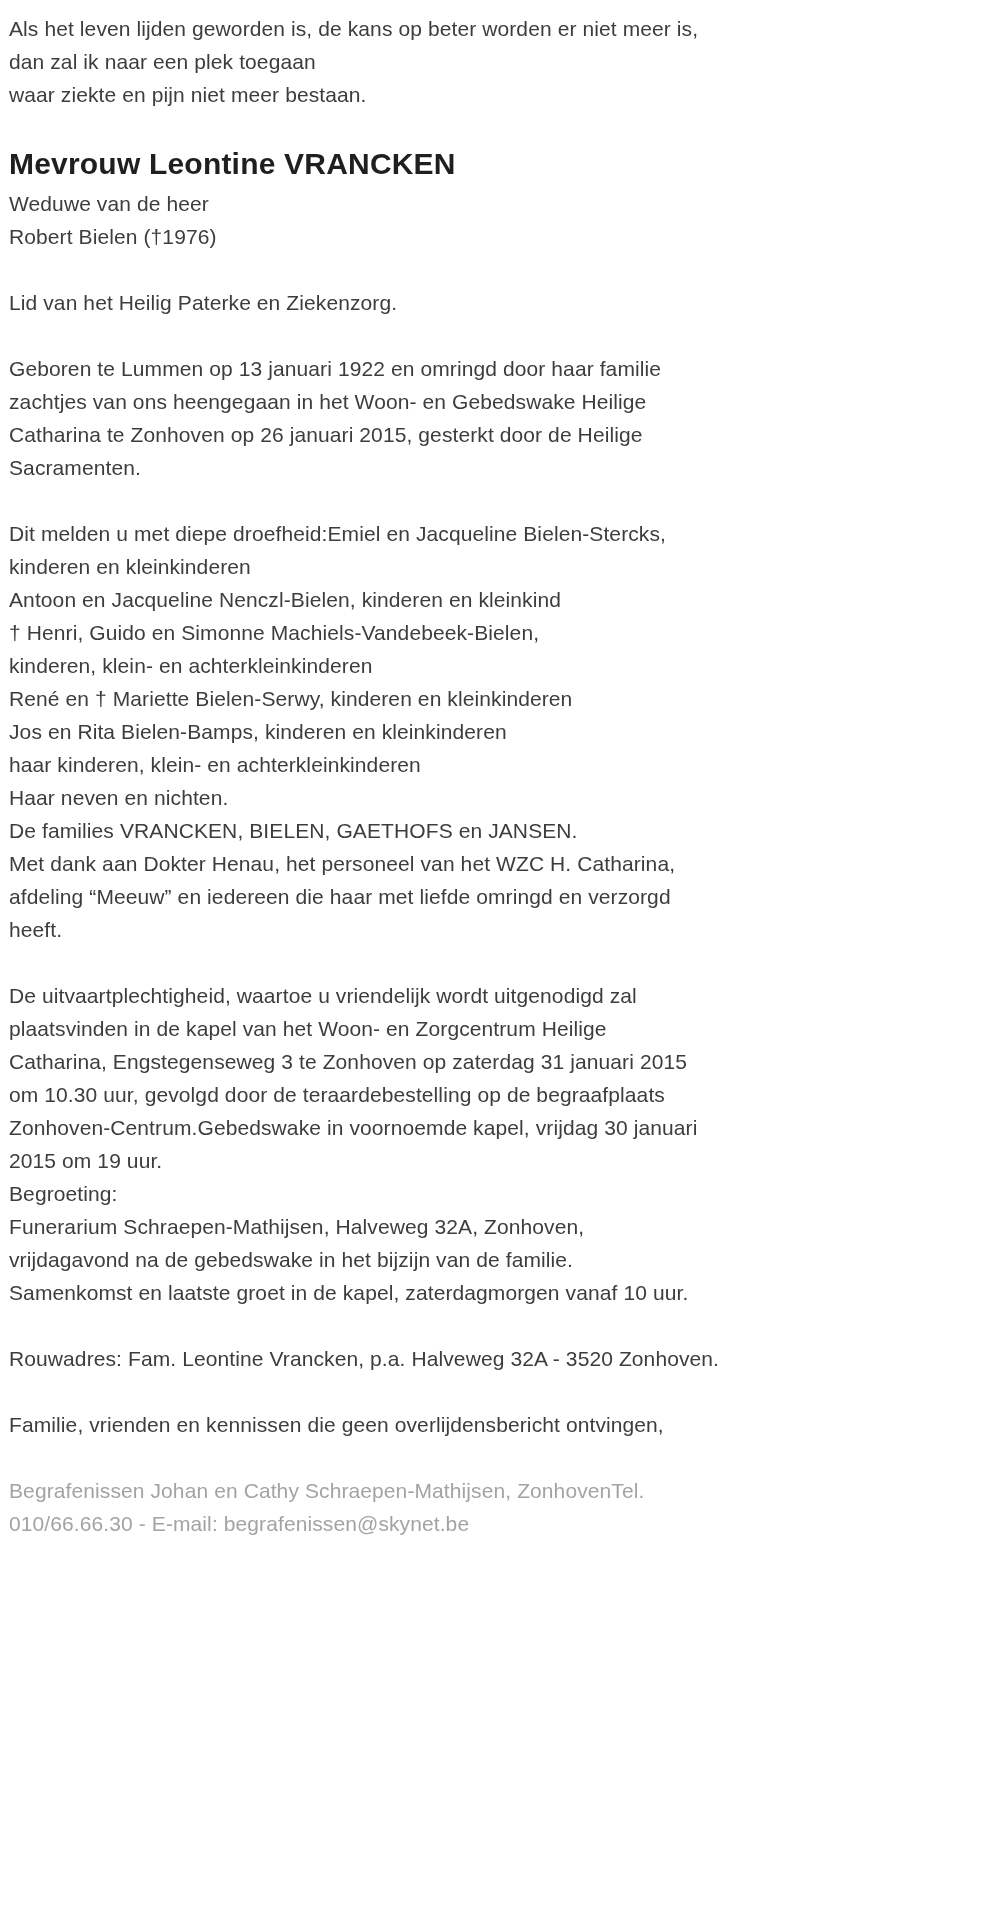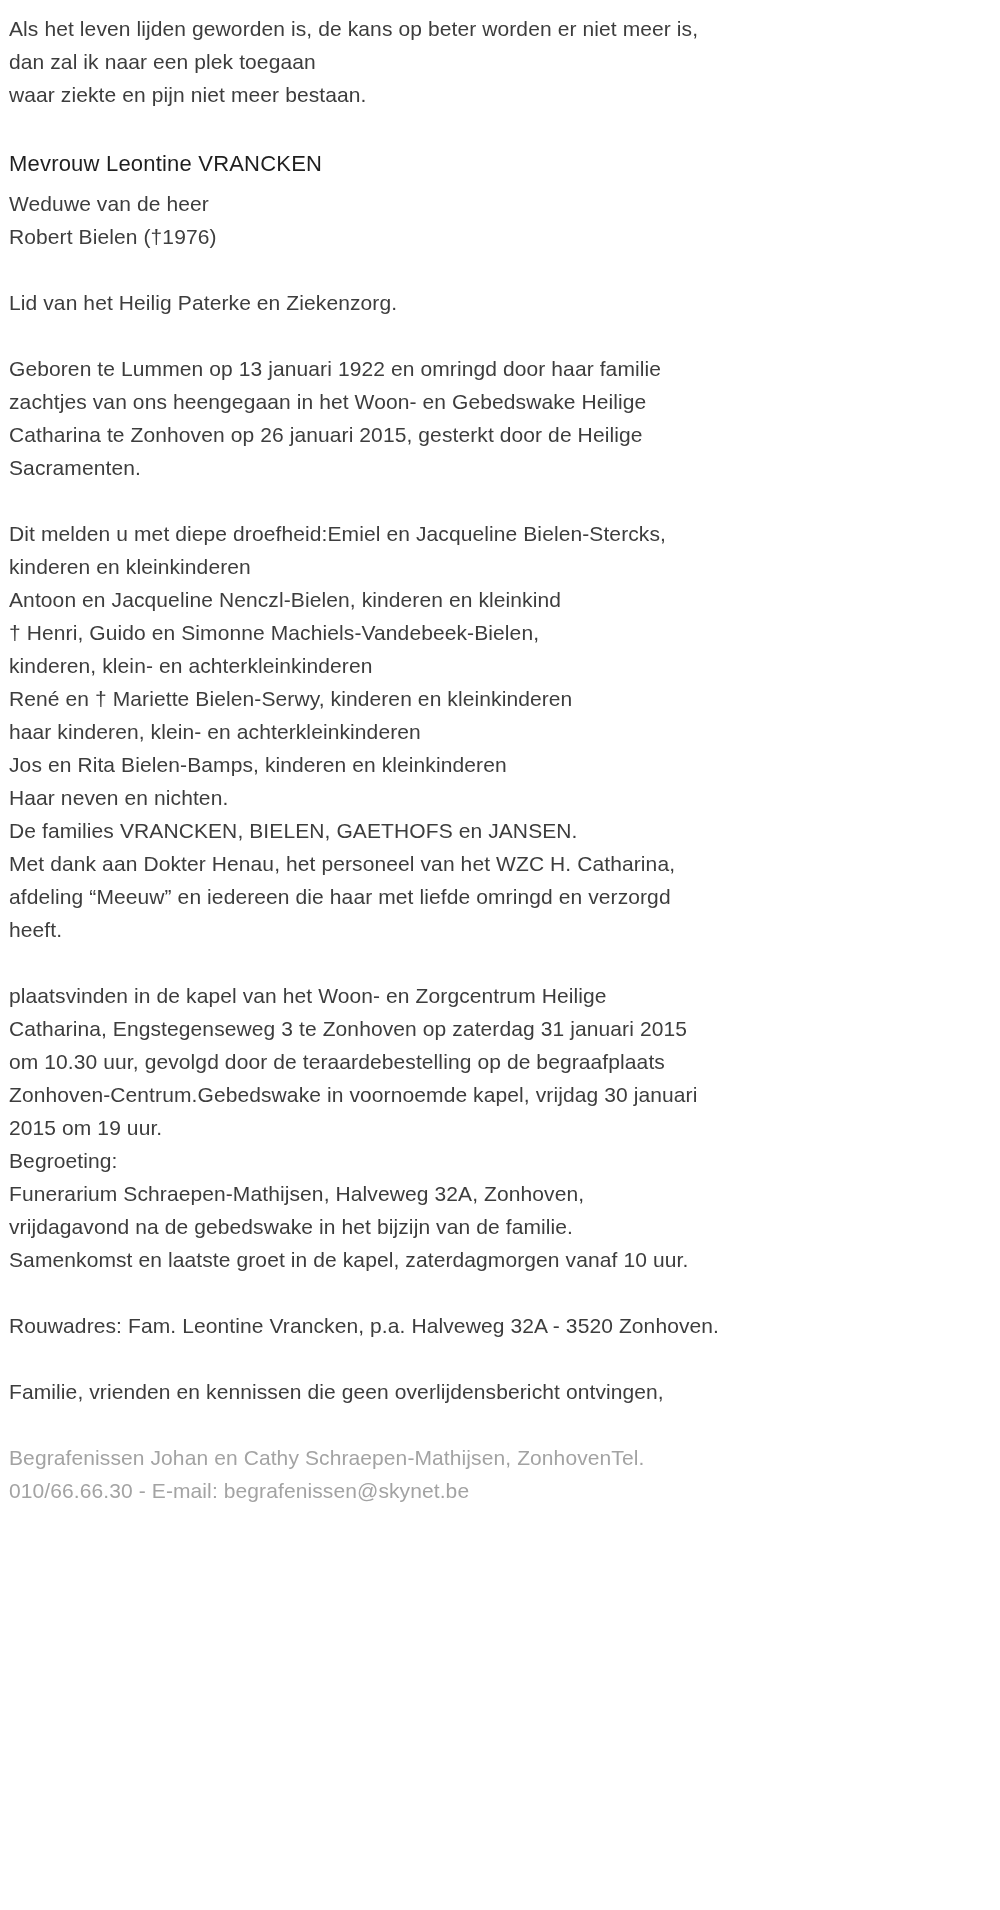--- a/index.html
+++ b/index.html
@@ -21,23 +21,23 @@
     width: 870px;
   }
   .line {
     font-size: 21px;
     line-height: 33px;
     letter-spacing: 0.1px;
     white-space: normal;
   }
   .block { margin-bottom: 33px; }
   .title {
-    font-size: 22px;
+    font-size: 30px;
     line-height: 40px;
-    font-weight: 400;
+    font-weight: 700;
     color: var(--title);
     letter-spacing: 0.2px;
     margin: 0 0 3px 0;
   }
   .footer { margin-top: 24px; margin-bottom: 0; }
   .footer .line { color: var(--footer); }
 </style>
 </head>
 <body>
 
@@ -67,30 +67,31 @@
     <div class="line">Sacramenten.</div>
   </section>
 
   <section class="block">
     <div class="line">Dit melden u met diepe droefheid:Emiel en Jacqueline Bielen-Stercks,</div>
     <div class="line">kinderen en kleinkinderen</div>
     <div class="line">Antoon en Jacqueline Nenczl-Bielen, kinderen en kleinkind</div>
     <div class="line">† Henri, Guido en Simonne Machiels-Vandebeek-Bielen,</div>
     <div class="line">kinderen, klein- en achterkleinkinderen</div>
     <div class="line">René en † Mariette Bielen-Serwy, kinderen en kleinkinderen</div>
+    <div class="line">Jos en Rita Bielen-Bamps, kinderen en kleinkinderen</div>
     <div class="line">haar kinderen, klein- en achterkleinkinderen</div>
-    <div class="line">Jos en Rita Bielen-Bamps, kinderen en kleinkinderen</div>
     <div class="line">Haar neven en nichten.</div>
     <div class="line">De families VRANCKEN, BIELEN, GAETHOFS en JANSEN.</div>
     <div class="line">Met dank aan Dokter Henau, het personeel van het WZC H. Catharina,</div>
     <div class="line">afdeling “Meeuw” en iedereen die haar met liefde omringd en verzorgd</div>
     <div class="line">heeft.</div>
   </section>
 
   <section class="block">
+    <div class="line">De uitvaartplechtigheid, waartoe u vriendelijk wordt uitgenodigd zal</div>
     <div class="line">plaatsvinden in de kapel van het Woon- en Zorgcentrum Heilige</div>
     <div class="line">Catharina, Engstegenseweg 3 te Zonhoven op zaterdag 31 januari 2015</div>
     <div class="line">om 10.30 uur, gevolgd door de teraardebestelling op de begraafplaats</div>
     <div class="line">Zonhoven-Centrum.Gebedswake in voornoemde kapel, vrijdag 30 januari</div>
     <div class="line">2015 om 19 uur.</div>
     <div class="line">Begroeting:</div>
     <div class="line">Funerarium Schraepen-Mathijsen, Halveweg 32A, Zonhoven,</div>
     <div class="line">vrijdagavond na de gebedswake in het bijzijn van de familie.</div>
     <div class="line">Samenkomst en laatste groet in de kapel, zaterdagmorgen vanaf 10 uur.</div>
   </section>

